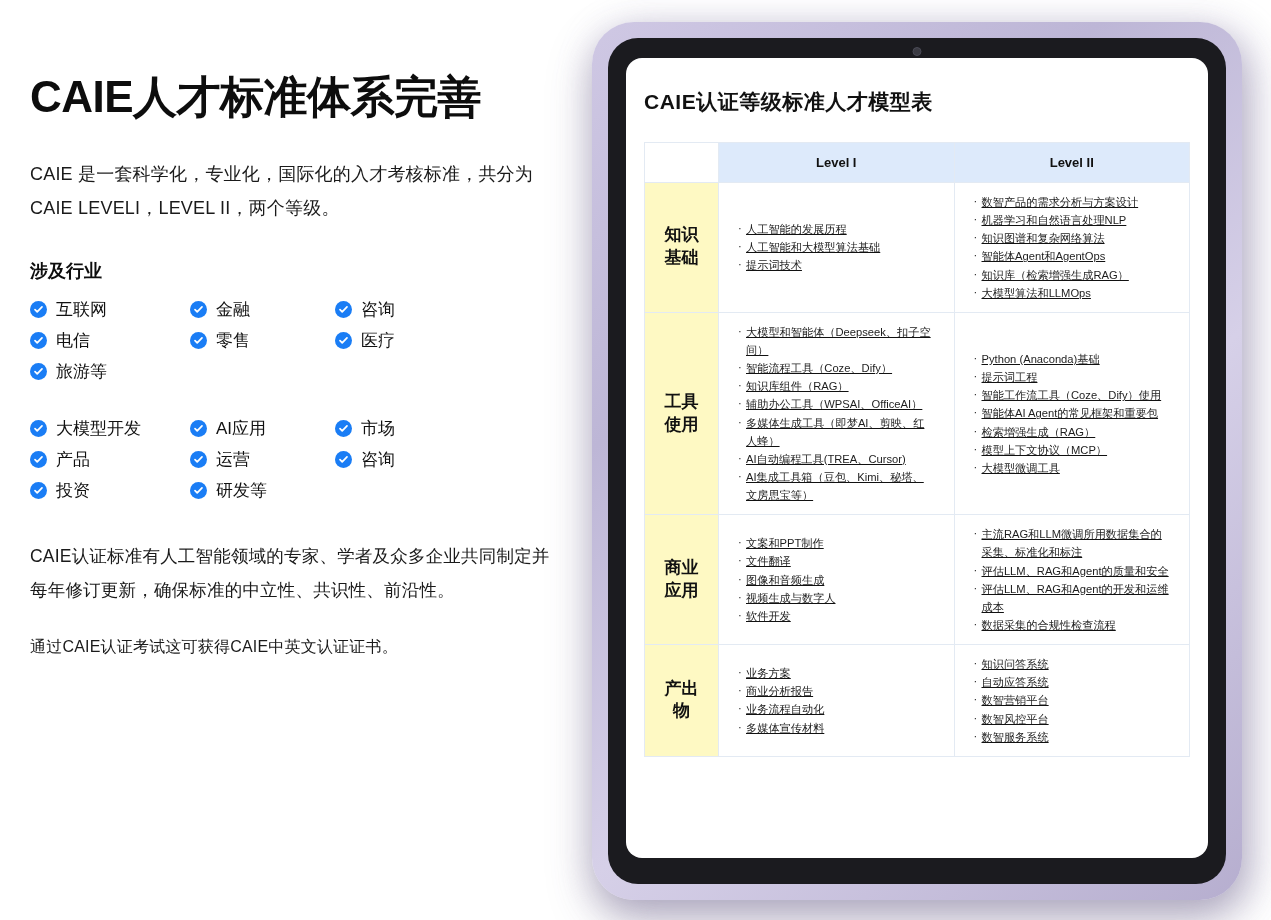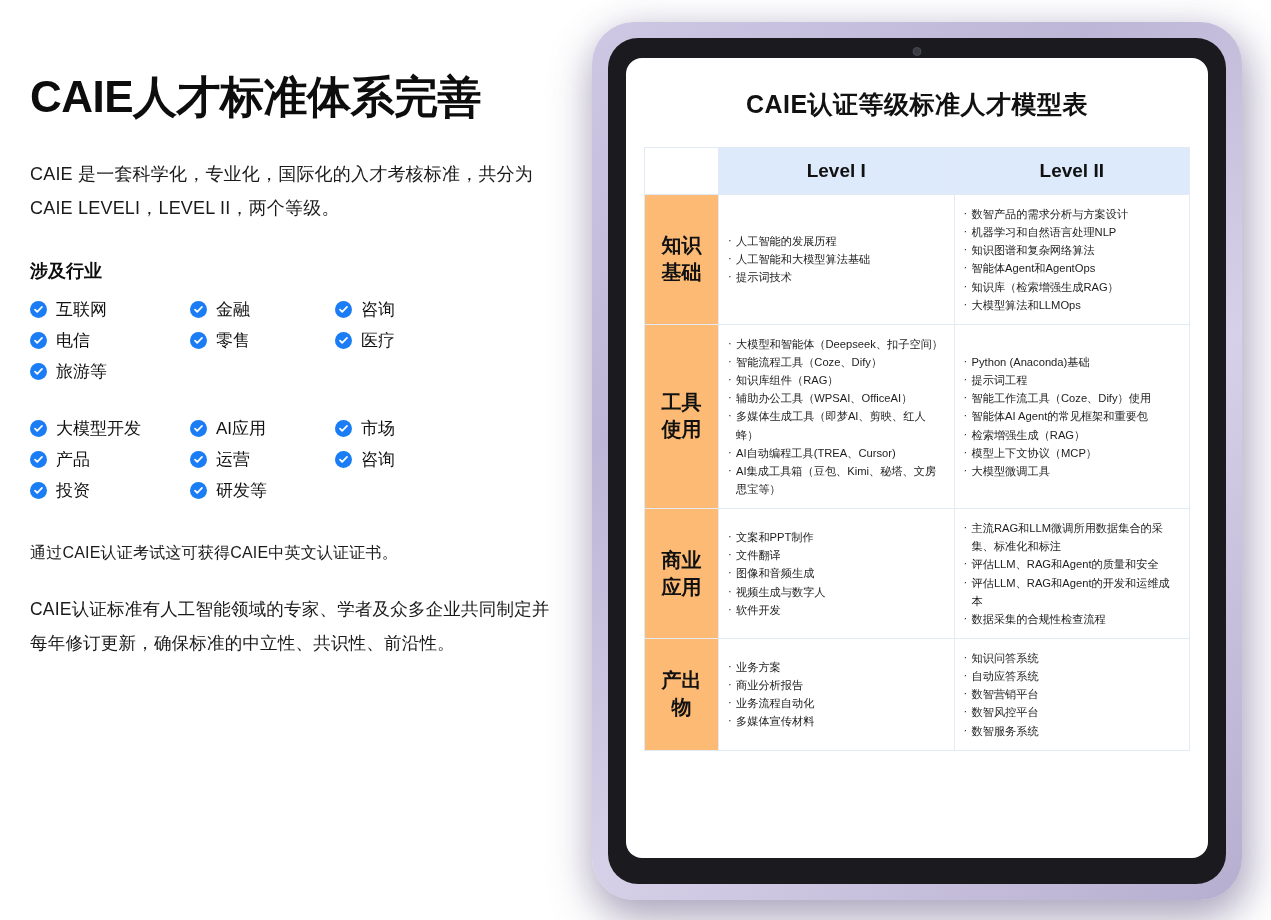--- a/index.html
+++ b/index.html
@@ -116,22 +116,22 @@
     border: 1px solid #4a4a55;
   }
   .screen {
     width: 100%; height: 100%;
     border-radius: 16px;
     background: #ffffff;
     overflow: hidden;
     padding: 26px 18px 10px 18px;
   }
   .screen-title {
-    text-align: center;
-    font-size: 25px;
+    text-align: left;
+    font-size: 21px;
     font-weight: 800;
     color: #111;
     letter-spacing: 0.5px;
     margin: 4px 0 26px 0;
   }
 
   table.model {
     width: 100%;
     border-collapse: collapse;
     table-layout: fixed;
@@ -142,41 +142,42 @@
 
   table.model th, table.model td {
     border: 1px solid #e3eaf3;
     vertical-align: middle;
   }
   th.corner {
     background: #ffffff;
     border-left: 0; border-top: 0;
   }
   th.lvl {
-    font-size: 19px;
+    font-size: 13px;
     font-weight: 800;
     color: #111;
     padding: 12px 20px;
     text-align: center;
   }
   th.lvl1 { background: #ddeafb; }
   th.lvl2 { background: #ddeafb; }
   td.rowhead {
-    background: #fdba74;
+    background: #fef9c3;
     text-align: center;
-    font-size: 20px;
+    font-size: 17px;
     font-weight: 600;
     color: #111;
     line-height: 1.35;
     padding: 6px 2px;
   }
   td.cell {
-    padding: 10px 9px;
+    padding: 10px 19px;
     vertical-align: middle;
     background: #ffffff;
+    text-decoration: underline;
   }
   td.cell ul {
     margin: 0; padding: 0;
     list-style: none;
   }
   td.cell li {
     font-size: 11.2px;
     line-height: 1.62;
     color: #1d1d1d;
     padding-left: 8px;
@@ -318,22 +319,22 @@
       <div class="chip">
         <span class="check">
             <svg width="11" height="11" viewBox="0 0 11 11">
               <path d="M2 5.6 L4.2 7.8 L9 2.8" stroke="#fff" stroke-width="1.7" fill="none" stroke-linecap="round" stroke-linejoin="round"></path>
             </svg>
           </span>
         <span>研发等</span>
       </div>
     </div>
 
+    <p class="para">CAIE认证标准有人工智能领域的专家、学者及众多企业共同制定并每年修订更新，确保标准的中立性、共识性、前沿性。</p>
     <p class="para small">通过CAIE认证考试这可获得CAIE中英文认证证书。</p>
-    <p class="para">CAIE认证标准有人工智能领域的专家、学者及众多企业共同制定并每年修订更新，确保标准的中立性、共识性、前沿性。</p>
   </div>
 
   <div class="tablet-shadow"></div>
   <div class="tablet">
     <div class="tablet-inner">
       <span class="camera"></span>
       <div class="screen">
         <div class="screen-title">CAIE认证等级标准人才模型表</div>
 
         <table class="model">

